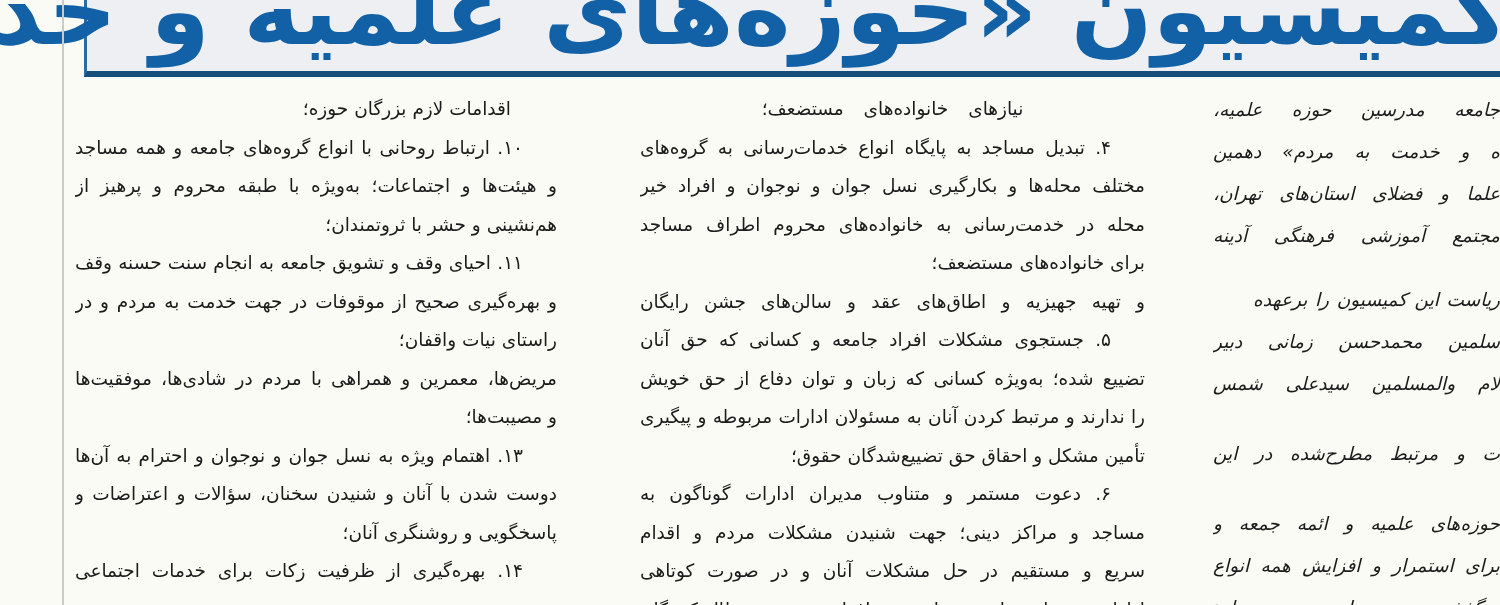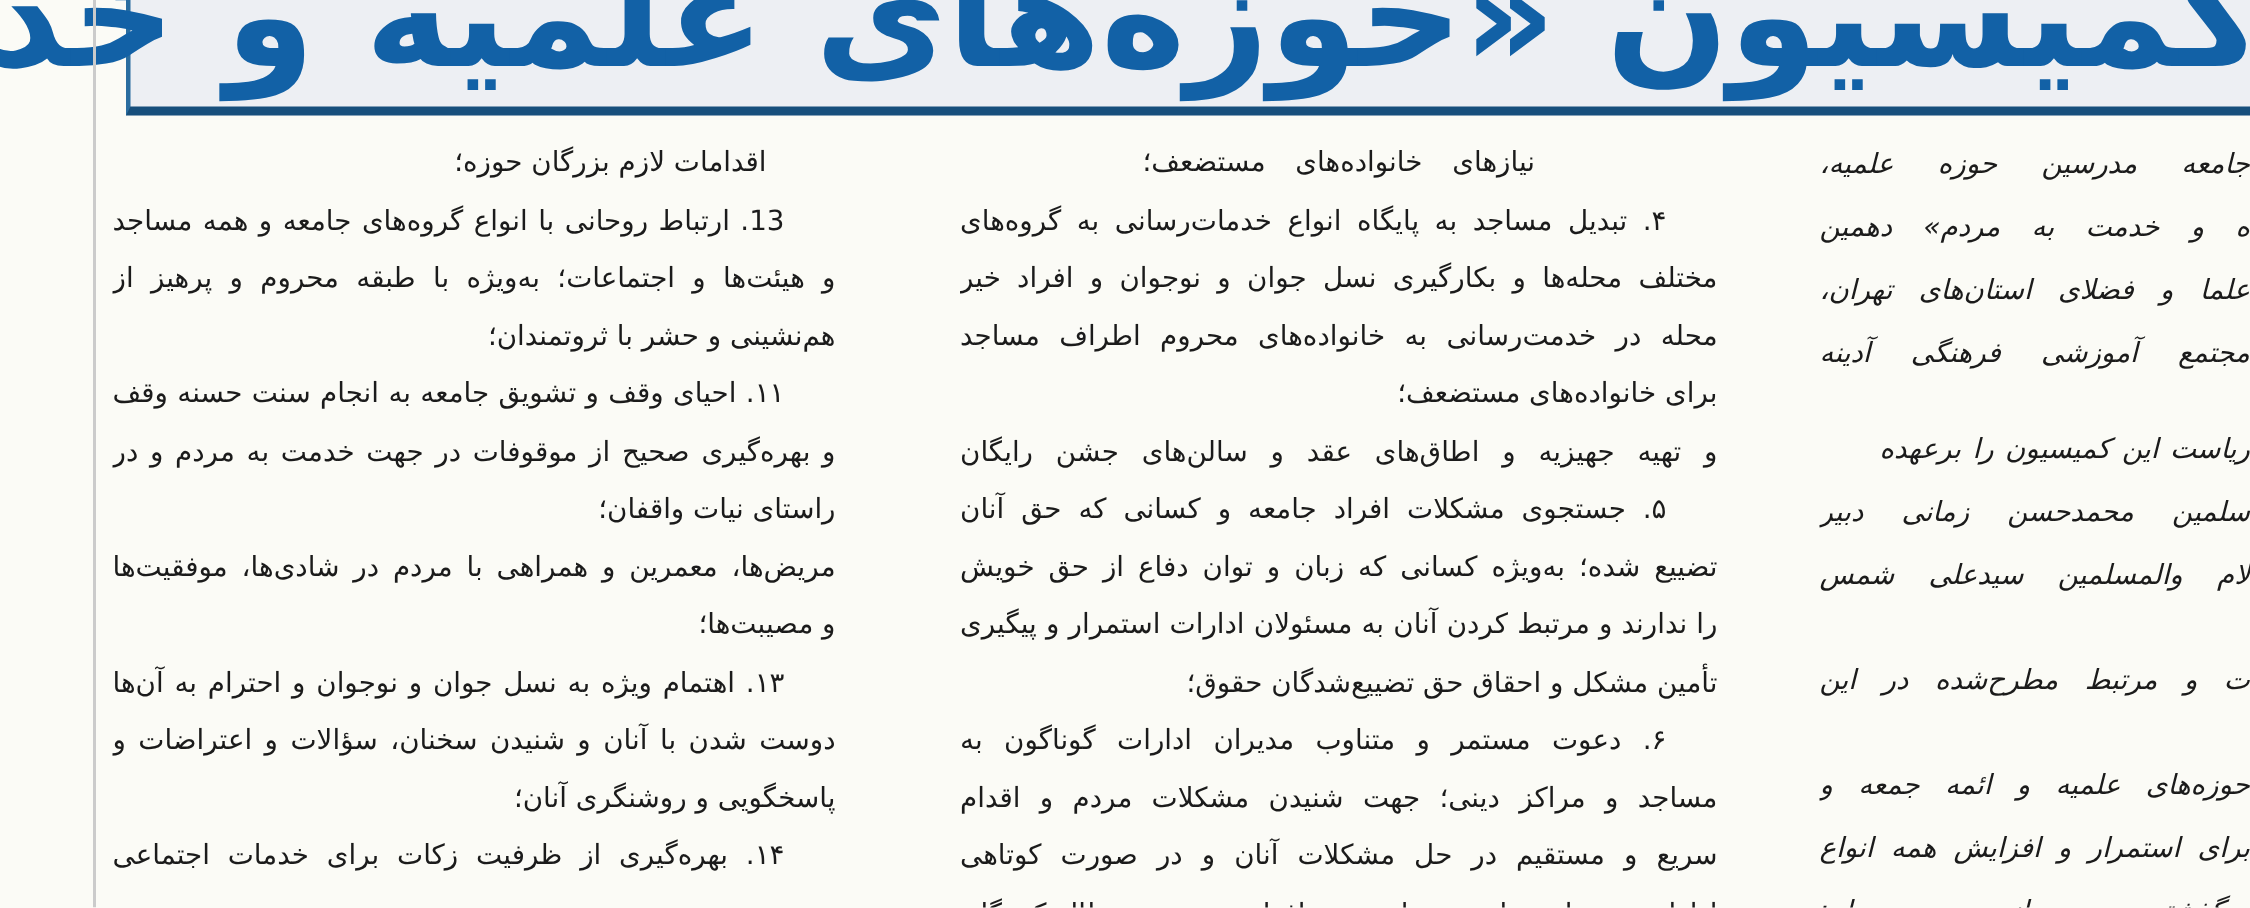--- a/index.html
+++ b/index.html
@@ -70,21 +70,21 @@
 <body>
 
 <div class="banner">
   <div class="banner-title">کمیسیون «حوزه‌های علمیه و خدمت به مردم»</div>
 </div>
 
 <div class="divider"></div>
 
 <div class="col col-left">
     <div class="line start-indent">اقدامات لازم بزرگان حوزه؛</div>
-    <div class="line justify-indent">13. ارتباط روحانی با انواع گروه‌های جامعه و همه مساجد</div>
+    <div class="line justify-indent">۱۰. ارتباط روحانی با انواع گروه‌های جامعه و همه مساجد</div>
     <div class="line justify">و هیئت‌ها و اجتماعات؛ به‌ویژه با طبقه محروم و پرهیز از</div>
     <div class="line start">هم‌نشینی و حشر با ثروتمندان؛</div>
     <div class="line justify-indent">۱۱. احیای وقف و تشویق جامعه به انجام سنت حسنه وقف</div>
     <div class="line justify">و بهره‌گیری صحیح از موقوفات در جهت خدمت به مردم و در</div>
     <div class="line start">راستای نیات واقفان؛</div>
     <div class="line justify">مریض‌ها، معمرین و همراهی با مردم در شادی‌ها، موفقیت‌ها</div>
     <div class="line start">و مصیبت‌ها؛</div>
     <div class="line justify-indent">۱۳. اهتمام ویژه به نسل جوان و نوجوان و احترام به آن‌ها و</div>
     <div class="line justify">دوست شدن با آنان و شنیدن سخنان، سؤالات و اعتراضات و</div>
     <div class="line start">پاسخگویی و روشنگری آنان؛</div>
@@ -93,21 +93,21 @@
 
 <div class="col col-middle">
     <div class="line start-loose">نیازهای خانواده‌های مستضعف؛</div>
     <div class="line justify-indent">۴. تبدیل مساجد به پایگاه انواع خدمات‌رسانی به گروه‌های</div>
     <div class="line justify">مختلف محله‌ها و بکارگیری نسل جوان و نوجوان و افراد خیر</div>
     <div class="line justify">محله در خدمت‌رسانی به خانواده‌های محروم اطراف مساجد</div>
     <div class="line start">برای خانواده‌های مستضعف؛</div>
     <div class="line justify">و تهیه جهیزیه و اطاق‌های عقد و سالن‌های جشن رایگان</div>
     <div class="line justify-indent">۵. جستجوی مشکلات افراد جامعه و کسانی که حق آنان</div>
     <div class="line justify">تضییع شده؛ به‌ویژه کسانی که زبان و توان دفاع از حق خویش</div>
-    <div class="line justify">را ندارند و مرتبط کردن آنان به مسئولان ادارات استمرار و پیگیری</div>
+    <div class="line justify">را ندارند و مرتبط کردن آنان به مسئولان ادارات مربوطه و پیگیری</div>
     <div class="line start">تأمین مشکل و احقاق حق تضییع‌شدگان حقوق؛</div>
     <div class="line justify-indent">۶. دعوت مستمر و متناوب مدیران ادارات گوناگون به</div>
     <div class="line justify">مساجد و مراکز دینی؛ جهت شنیدن مشکلات مردم و اقدام</div>
     <div class="line justify">سریع و مستقیم در حل مشکلات آنان و در صورت کوتاهی</div>
     <div class="line justify">ادارات و وزارت‌خانه، روحانیون مدافعان مردم و مطالبه‌کنندگان</div>
   </div>
 
 <div class="col col-right">
     <div class="line justify">جامعه مدرسین حوزه علمیه،</div>
     <div class="line justify">ه و خدمت به مردم» دهمین</div>

